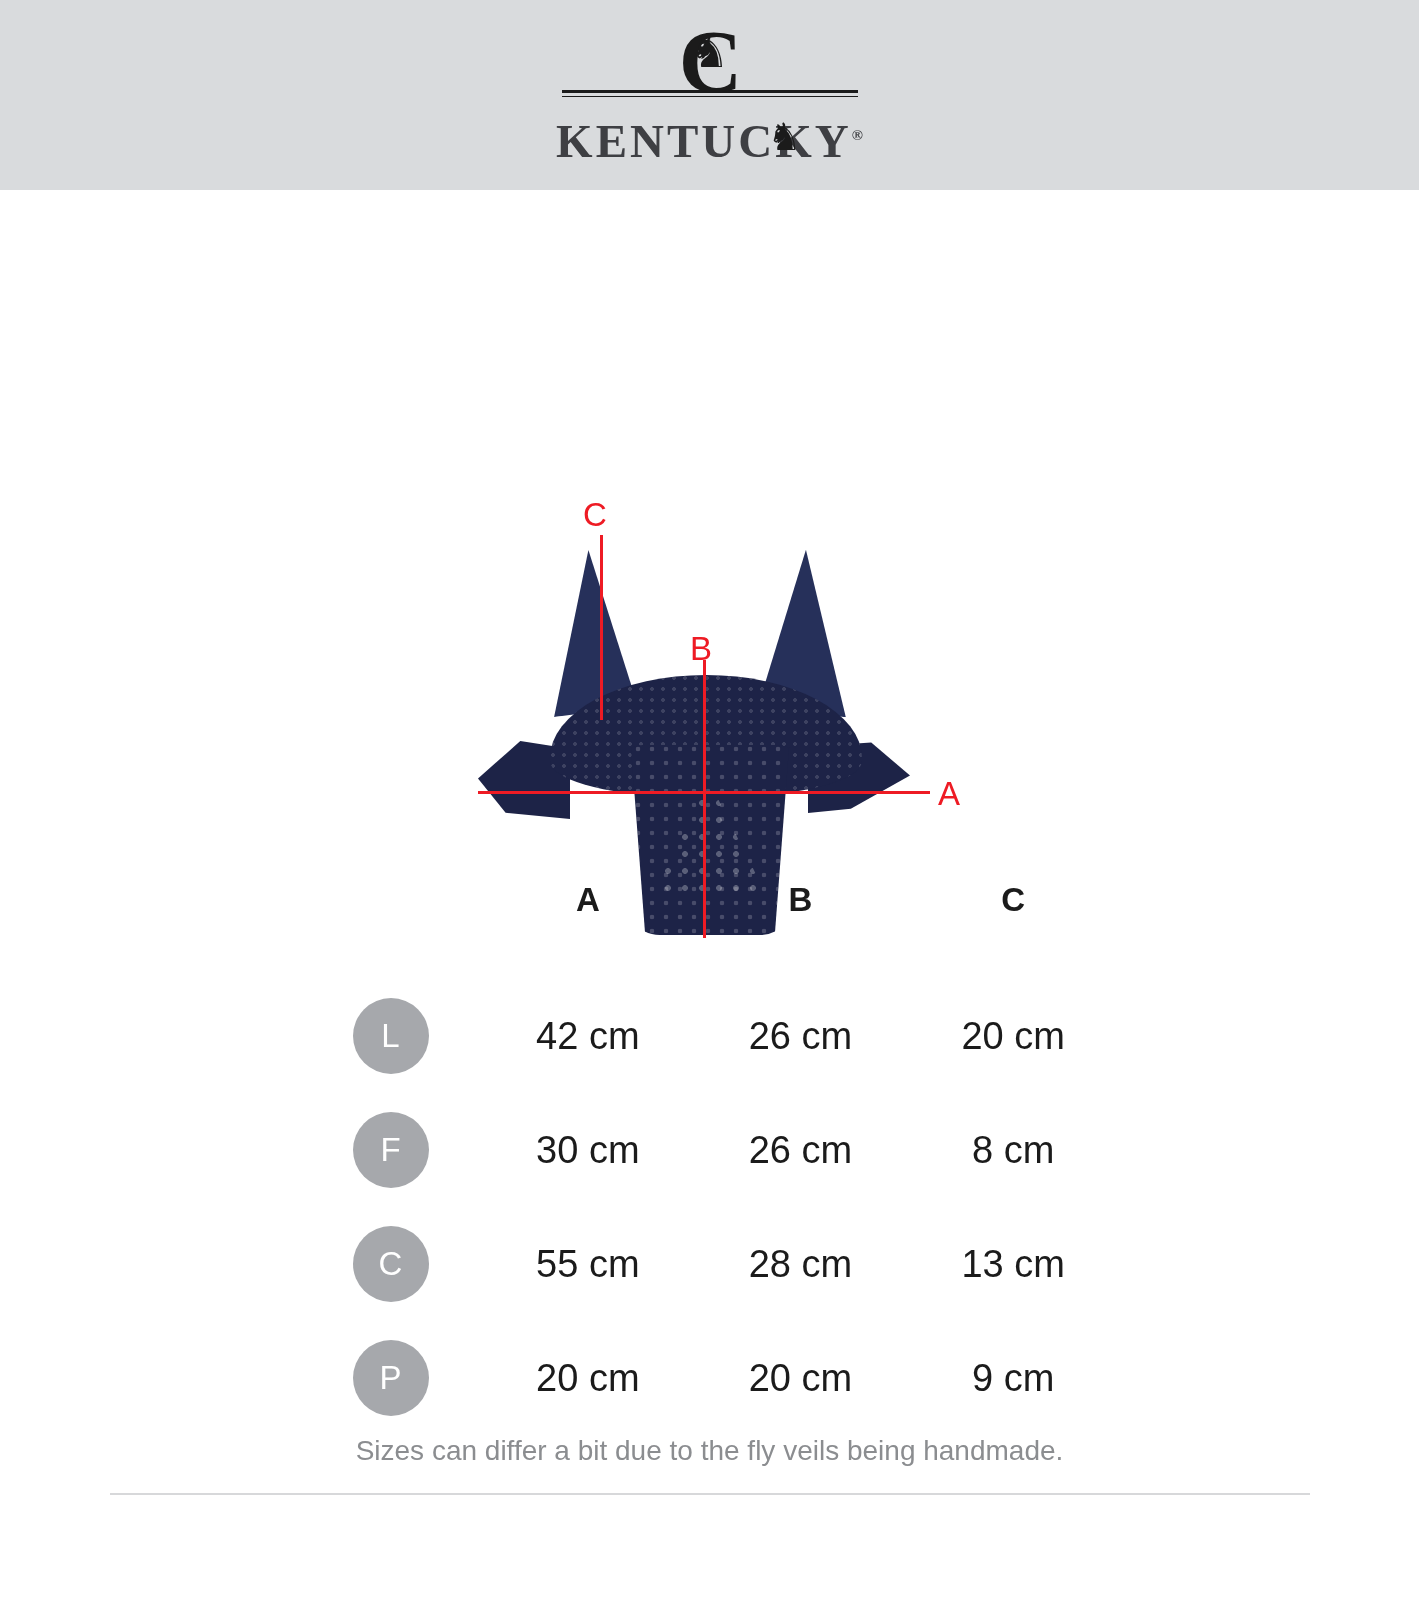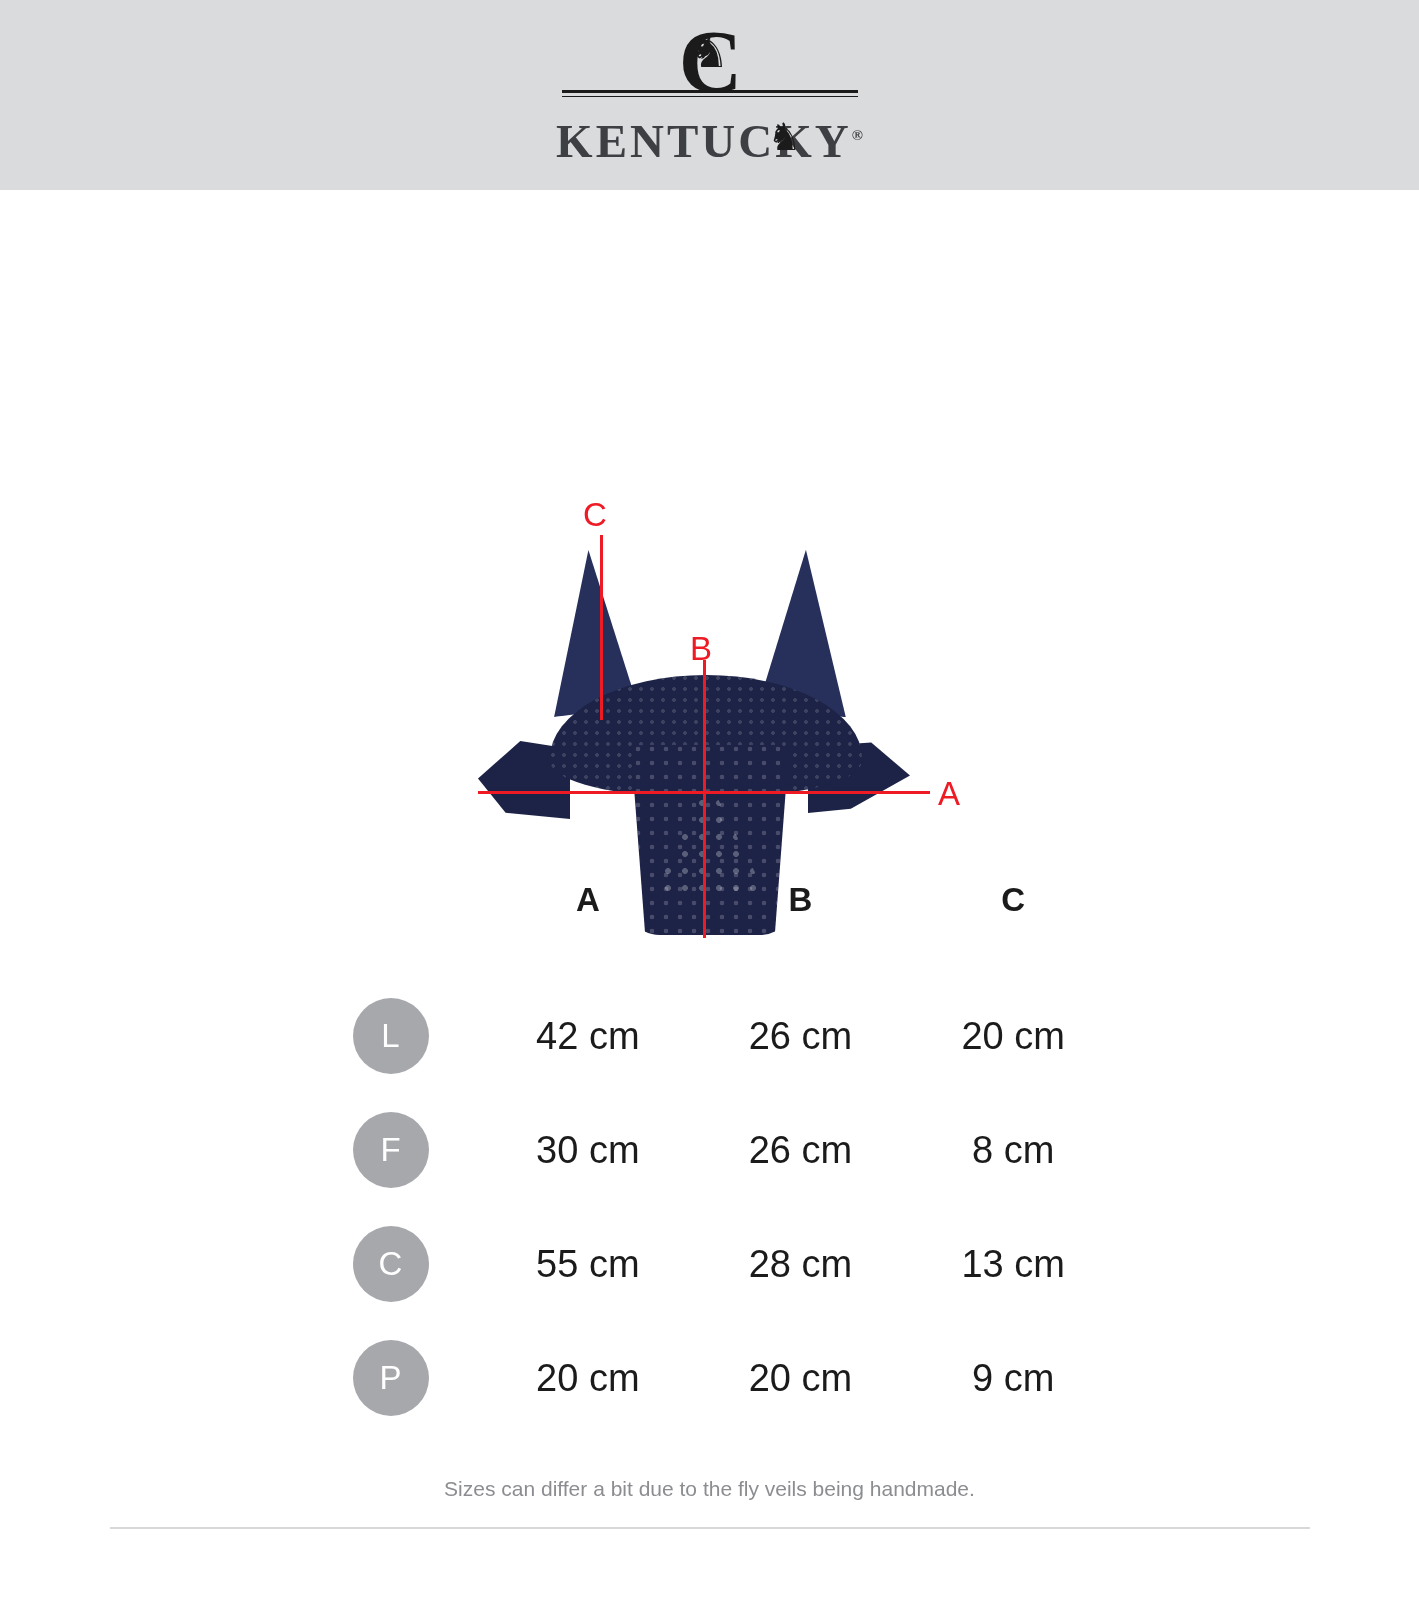--- a/index.html
+++ b/index.html
@@ -281,22 +281,21 @@
     line-height: 76px;
     border-radius: 50%;
     background: #a6a8ac;
     color: #ffffff;
     font-size: 33px;
     text-align: center;
   }
   .note {
     text-align: center;
     color: #8b8d90;
-    font-size: 21px;
-    margin-top: 42px;
+    font-size: 28px;
   }
   .bottom-rule {
     width: 1200px;
     height: 2px;
     background: #d7d8da;
     margin: 26px auto 0 auto;
   }
 </style>
 </head>
 <body>

